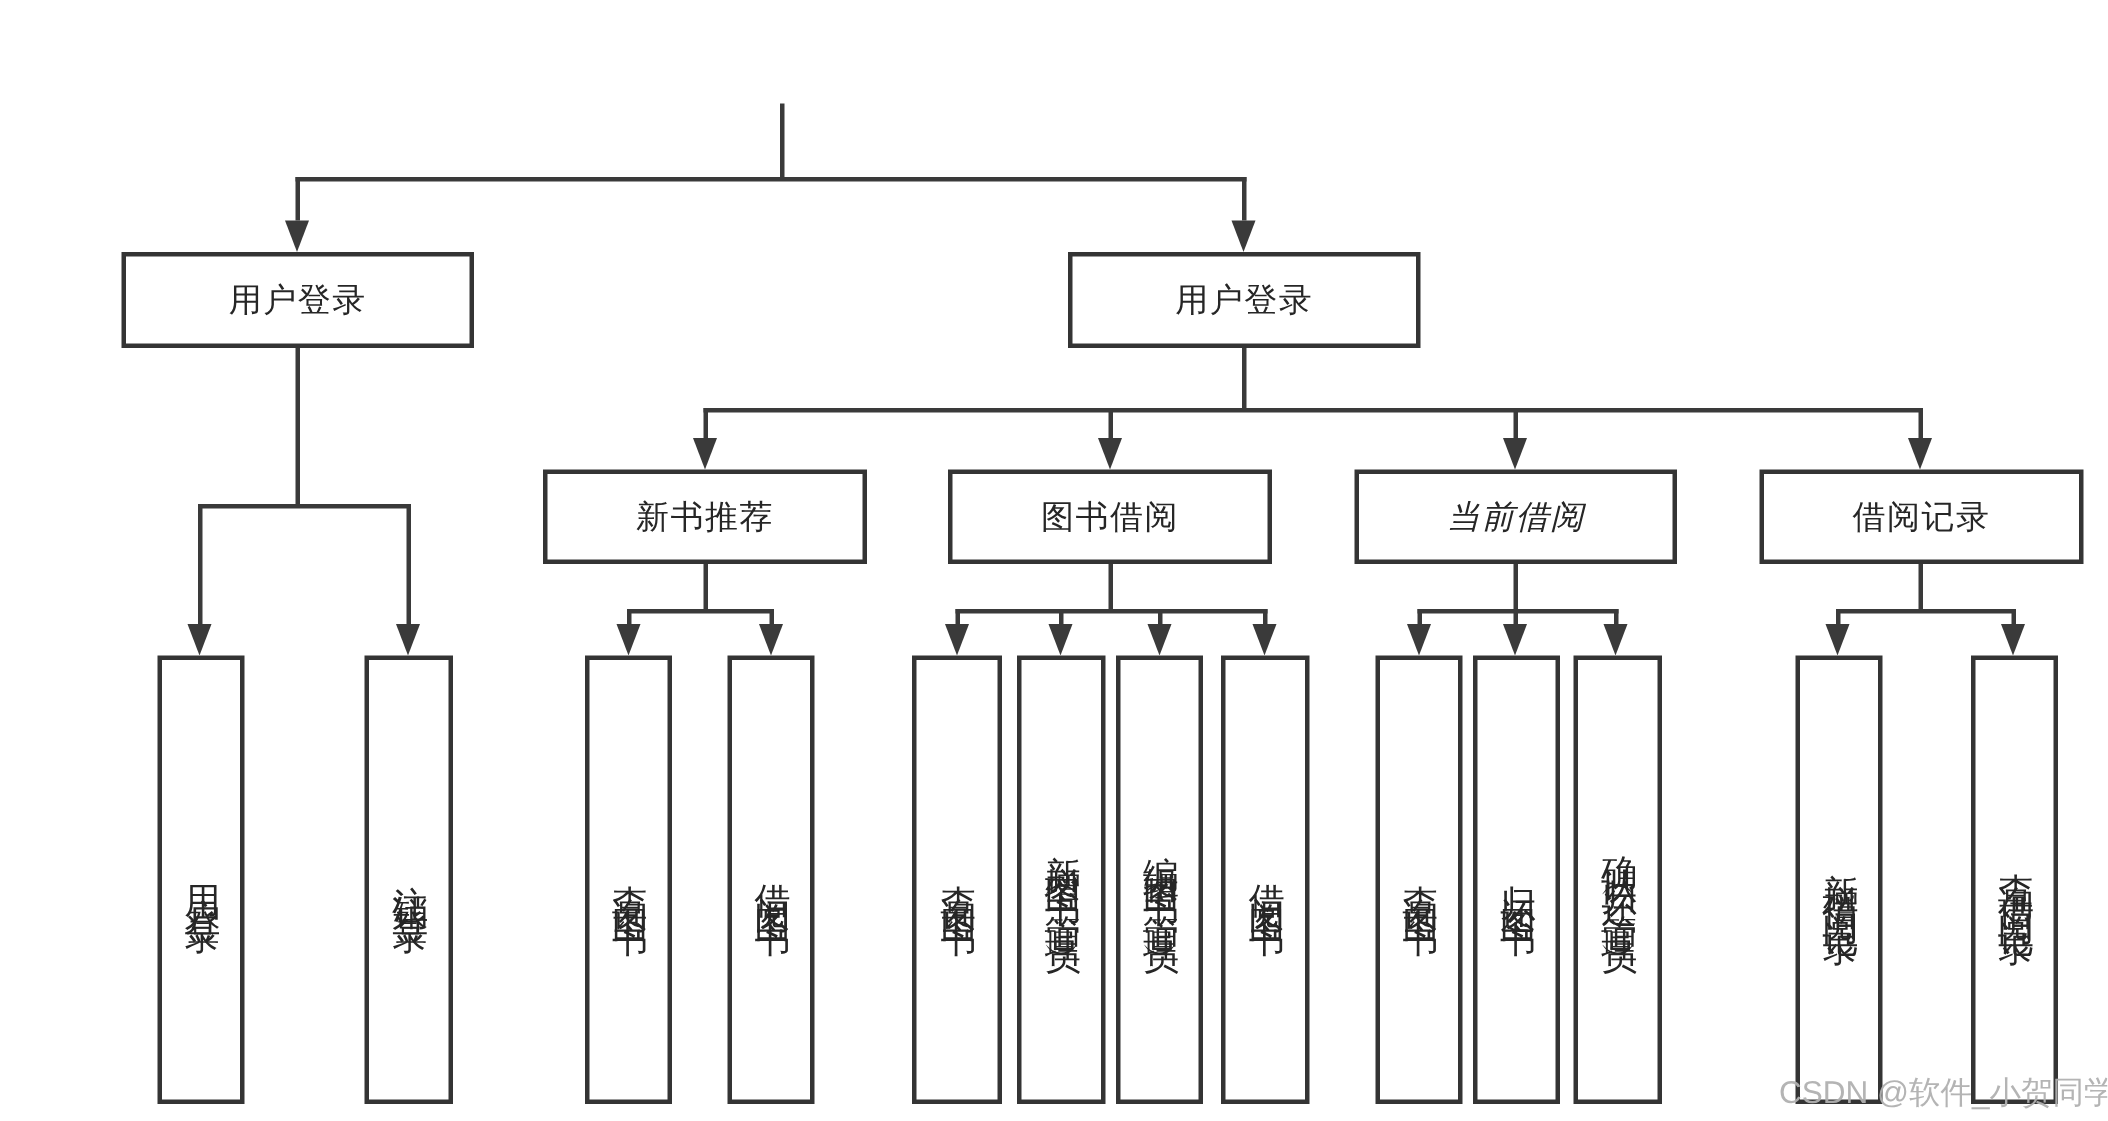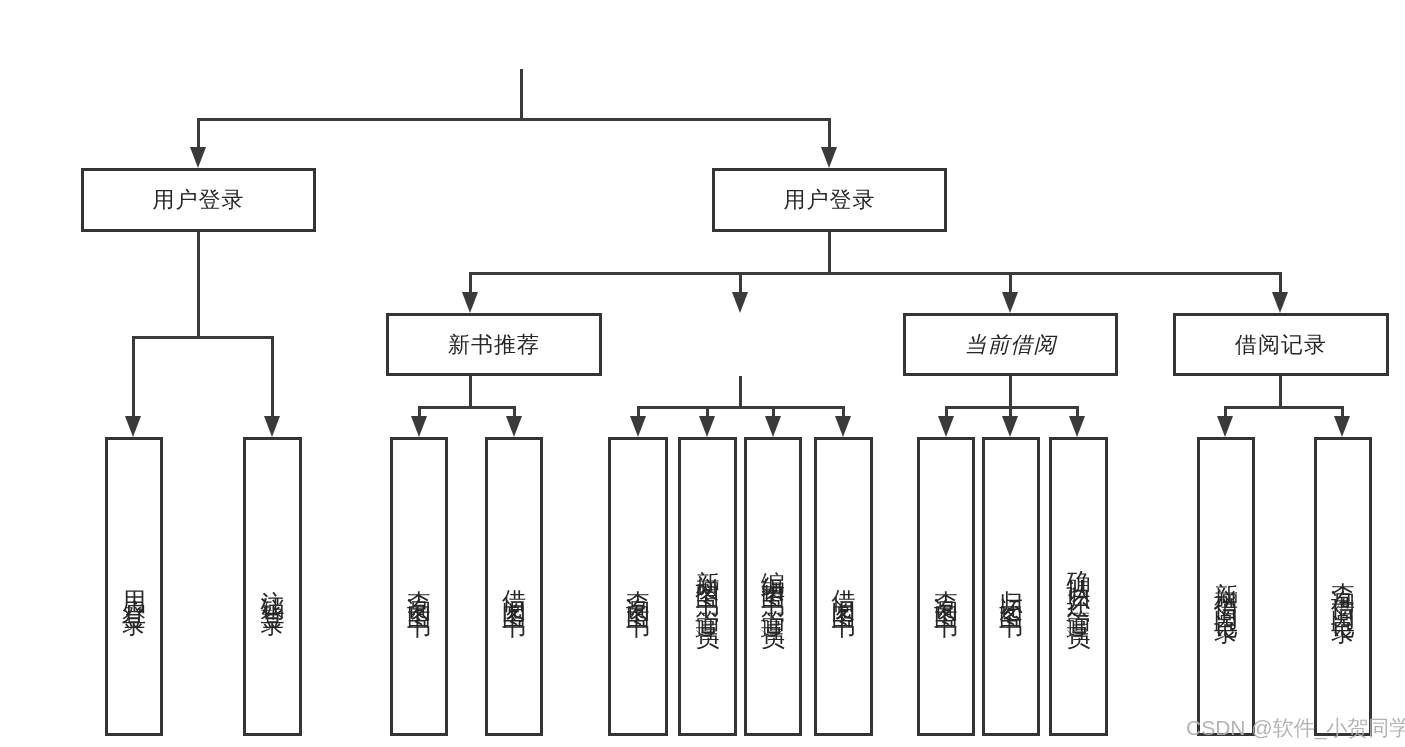--- a/index.html
+++ b/index.html
@@ -97,22 +97,25 @@
   <div class="line" style="left:469px; top:272px; width:813px; height:3px;"></div>
   <div class="line" style="left:469px; top:272px; width:3px; height:20px;"></div>
   <div class="arrow" style="left:462px; top:292px;"></div>
   <div class="line" style="left:739px; top:272px; width:3px; height:20px;"></div>
   <div class="arrow" style="left:732px; top:292px;"></div>
   <div class="line" style="left:1009px; top:272px; width:3px; height:20px;"></div>
   <div class="arrow" style="left:1002px; top:292px;"></div>
   <div class="line" style="left:1279px; top:272px; width:3px; height:20px;"></div>
   <div class="arrow" style="left:1272px; top:292px;"></div>
 
-  <div class="box" style="left:362px; top:313px; width:216px; height:63px;margin-left:24px;">
+  <div class="box" style="left:362px; top:313px; width:216px; height:63px;">
     <span>新书推荐</span>
+  </div>
+  <div class="box" style="left:632px; top:313px; width:216px; height:63px;">
+    <span>图书借阅</span>
   </div>
   <div class="box" style="left:903px; top:313px; width:215px; height:63px;font-style:italic;">
     <span>当前借阅</span>
   </div>
   <div class="box" style="left:1173px; top:313px; width:216px; height:63px;">
     <span>借阅记录</span>
   </div>
 
   <div class="line" style="left:469px; top:376px; width:3px; height:30px;"></div>
   <div class="line" style="left:418px; top:406px; width:97px; height:3px;"></div>

